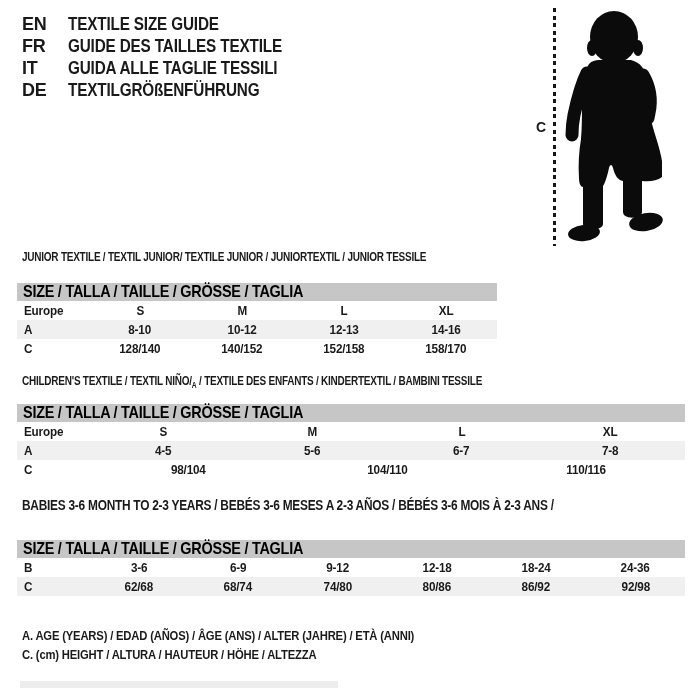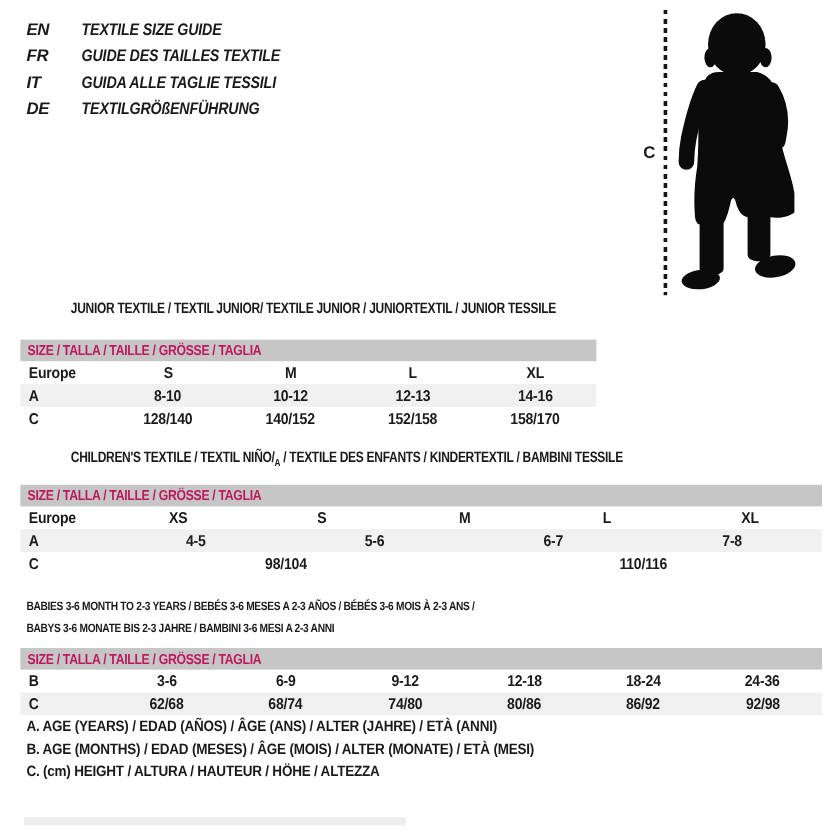--- a/index.html
+++ b/index.html
@@ -8,52 +8,52 @@
     background:#ffffff; color:#1a1a1a;
     font-family:"Liberation Sans", sans-serif; font-weight:bold;
   }
   .cond { display:inline-block; white-space:nowrap; font-weight:bold; }
   .cx80 { transform:scaleX(0.80); transform-origin:0 50%; }
   .cx85 { transform:scaleX(0.85); transform-origin:0 50%; }
   .cx90 { transform:scaleX(0.90); transform-origin:0 50%; }
 
   
   .lang-block { position:absolute; left:22px; top:13px; }
-  .lang-row { height:22px; line-height:22px; font-size:14px; letter-spacing:-0.2px;font-style:italic; }
+  .lang-row { height:22px; line-height:22px; font-size:18px; letter-spacing:-0.2px; }
   .lang-code { display:inline-block; width:46px; vertical-align:top; }
 
   
   .dashes {
     position:absolute; left:553px; top:8px; width:3px; height:238px;
     background:repeating-linear-gradient(to bottom, #161616 0 4px, transparent 4px 7.6px);
   }
   .c-label { position:absolute; left:536px; top:119px; font-size:14px; }
   .baby-svg { position:absolute; left:557px; top:1px; }
 
   
-  .tbl-title { position:absolute; left:22px; height:16px; line-height:16px; font-size:12.5px; letter-spacing:-0.3px; white-space:nowrap;margin-left:37px; }
-  .tbl-title-2line { position:absolute; left:22px; font-size:10px; letter-spacing:-0.3px; }
+  .tbl-title { position:absolute; left:22px; height:16px; line-height:16px; font-size:12.5px; letter-spacing:-0.3px; white-space:nowrap; }
+  .tbl-title-2line { position:absolute; left:22px; font-size:14px; letter-spacing:-0.3px; }
   .tbl-title-2line > div { height:19px; line-height:19px; white-space:nowrap; }
   .subA { font-size:8.5px; vertical-align:-3px; }
 
   
   .size-bar {
     position:absolute; left:17px; height:18px; line-height:18px;
-    background:#c6c6c6; color:#be185d; font-size:12px; letter-spacing:-0.3px;
+    background:#c6c6c6; color:#000000; font-size:17px; letter-spacing:-0.3px;
     padding-left:6px; box-sizing:border-box;
   }
   .tbody { position:absolute; left:17px;text-decoration:underline; }
   .trow { display:flex; height:19px; line-height:19px; font-size:13px; letter-spacing:-0.2px; align-items:center; }
   .trow.shaded { background:#f0f0f0; }
   .tlabel { width:72px; padding-left:7px; box-sizing:border-box; text-align:left; }
   .tcell { flex:1; text-align:center; }
   .cellspan { display:inline-block; transform:scaleX(0.90); white-space:nowrap; }
 
   
-  .footnotes { position:absolute; left:22px; top:596px; font-size:12.5px; letter-spacing:-0.2px; }
+  .footnotes { position:absolute; left:22px; top:627px; font-size:12.5px; letter-spacing:-0.2px; }
   .footnotes > div { height:19px; line-height:19px; white-space:nowrap; }
 
   .faint-strip { position:absolute; left:20px; top:681px; width:318px; height:7px; background:#ededed; }
 </style>
 </head>
 <body>
 
 <div id="canvas">
 
   <div class="lang-block">
@@ -118,43 +118,42 @@
 
   <div class="tbl-title" style="top:373px;">
     <span class="cond cx80"><span>CHILDREN'S TEXTILE / TEXTIL NIÑO/</span><span class="subA">A</span><span> / TEXTILE DES ENFANTS / KINDERTEXTIL / BAMBINI TESSILE</span></span>
   </div>
   <div class="size-bar" style="top:404px; width:668px;">
     <span class="cond cx85">SIZE / TALLA / TAILLE / GRÖSSE / TAGLIA</span>
   </div>
   <div class="tbody" style="top:422px; width:668px;">
       <div class="trow">
         <div class="tlabel"><span class="cond cx90">Europe</span></div>
-        <div class="tcell"><span class="cellspan">XS</span></div>
         <div class="tcell"><span class="cellspan">S</span></div>
         <div class="tcell"><span class="cellspan">M</span></div>
         <div class="tcell"><span class="cellspan">L</span></div>
         <div class="tcell"><span class="cellspan">XL</span></div>
       </div>
       <div class="trow shaded">
         <div class="tlabel"><span class="cond cx90">A</span></div>
         <div class="tcell"><span class="cellspan">4-5</span></div>
         <div class="tcell"><span class="cellspan">5-6</span></div>
         <div class="tcell"><span class="cellspan">6-7</span></div>
         <div class="tcell"><span class="cellspan">7-8</span></div>
       </div>
       <div class="trow">
         <div class="tlabel"><span class="cond cx90">C</span></div>
         <div class="tcell"><span class="cellspan">98/104</span></div>
+        <div class="tcell"><span class="cellspan">104/110</span></div>
         <div class="tcell"><span class="cellspan">110/116</span></div>
       </div>
     </div>
 
   <div class="tbl-title-2line" style="top:496px;">
     <div><span class="cond cx85">BABIES 3-6 MONTH TO 2-3 YEARS / BEBÉS 3-6 MESES A 2-3 AÑOS / BÉBÉS 3-6 MOIS À 2-3 ANS /</span></div>
-    <div><span class="cond cx85">BABYS 3-6 MONATE BIS 2-3 JAHRE / BAMBINI 3-6 MESI A 2-3 ANNI</span></div>
   </div>
   <div class="size-bar" style="top:540px; width:668px;">
     <span class="cond cx85">SIZE / TALLA / TAILLE / GRÖSSE / TAGLIA</span>
   </div>
   <div class="tbody" style="top:558px; width:668px;">
       <div class="trow">
         <div class="tlabel"><span class="cond cx90">B</span></div>
         <div class="tcell"><span class="cellspan">3-6</span></div>
         <div class="tcell"><span class="cellspan">6-9</span></div>
         <div class="tcell"><span class="cellspan">9-12</span></div>
@@ -168,19 +167,18 @@
         <div class="tcell"><span class="cellspan">68/74</span></div>
         <div class="tcell"><span class="cellspan">74/80</span></div>
         <div class="tcell"><span class="cellspan">80/86</span></div>
         <div class="tcell"><span class="cellspan">86/92</span></div>
         <div class="tcell"><span class="cellspan">92/98</span></div>
       </div>
     </div>
 
   <div class="footnotes">
     <div><span class="cond cx90">A. AGE (YEARS) / EDAD (AÑOS) / ÂGE (ANS) / ALTER (JAHRE) / ETÀ (ANNI)</span></div>
-    <div><span class="cond cx90">B. AGE (MONTHS) / EDAD (MESES) / ÂGE (MOIS) / ALTER (MONATE) / ETÀ (MESI)</span></div>
     <div><span class="cond cx90">C. (cm) HEIGHT / ALTURA / HAUTEUR / HÖHE / ALTEZZA</span></div>
   </div>
 
   <div class="faint-strip"></div>
 
 </div>
 
 </body></html>

